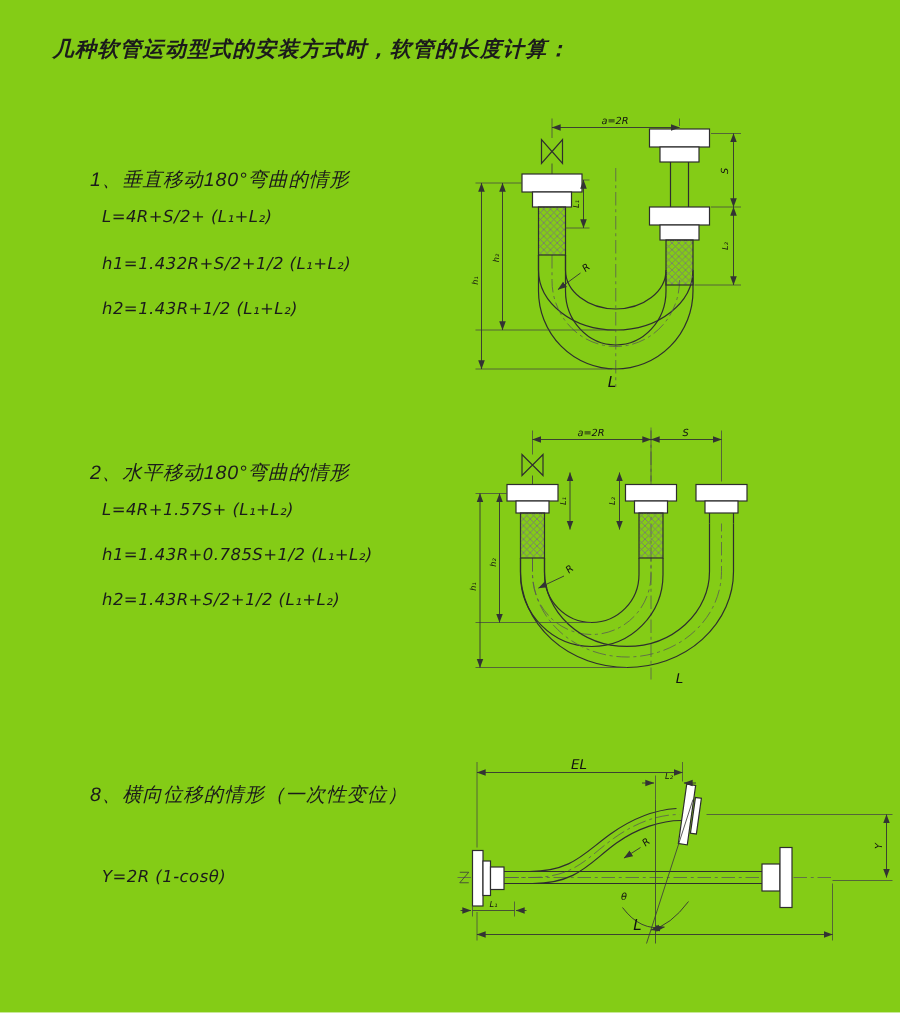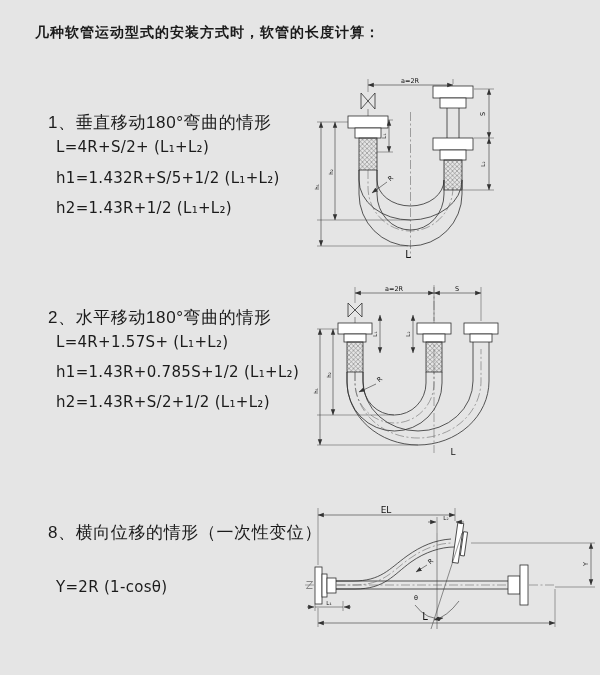--- a/index.html
+++ b/index.html
@@ -1,20 +1,20 @@
 <!DOCTYPE html>
 <html><head>
 <meta charset="utf-8">
 <style>
   html,body{margin:0;padding:0;background:#fff;}
-  #page{position:relative;width:600px;height:675px;background:#e5e5e5;overflow:hidden;
-        font-family:"Liberation Sans","DejaVu Sans",sans-serif;color:#1b1b1b;}
+  #page{position:relative;width:600px;height:675px;background:#84cc16;overflow:hidden;
+        font-family:"Liberation Sans","DejaVu Sans",sans-serif;color:#1b1b1b;font-style:italic;}
   .title{position:absolute;left:35px;top:24px;font-size:14px;font-weight:600;letter-spacing:1px;}
-  .sec-heading{position:absolute;left:48px;font-size:17px;font-weight:500;letter-spacing:0.6px;}
-  .formula{position:absolute;left:56px;font-size:15px;letter-spacing:0.3px;
+  .sec-heading{position:absolute;left:60px;font-size:13px;font-weight:500;letter-spacing:0.6px;}
+  .formula{position:absolute;left:68px;font-size:11px;letter-spacing:0.3px;
            font-family:"DejaVu Sans","Liberation Sans",sans-serif;}
   svg{position:absolute;overflow:visible;}
   .ln{fill:none;stroke:#2e2e2e;stroke-width:0.8;}
   .thin{fill:none;stroke:#3a3a3a;stroke-width:0.55;}
   .cl{fill:none;stroke:#555;stroke-width:0.5;stroke-dasharray:9 2.5 2 2.5;}
   .dim{fill:none;stroke:#333;stroke-width:0.6;marker-start:url(#arr);marker-end:url(#arr);}
   .dimE{fill:none;stroke:#333;stroke-width:0.6;marker-end:url(#arr);}
   .ext{fill:none;stroke:#444;stroke-width:0.5;}
   .hatch{fill:url(#hx);stroke:#2e2e2e;stroke-width:0.8;}
   .pipe{fill:#ffffff;stroke:#2e2e2e;stroke-width:0.8;}
@@ -36,21 +36,21 @@
       <pattern id="hx" width="4.5" height="4.5" patternUnits="userSpaceOnUse">
         <path d="M0,4.5 L4.5,0 M0,0 L4.5,4.5" stroke="#777" stroke-width="0.55"></path>
       </pattern>
     </defs>
   </svg>
 
   <div class="title">几种软管运动型式的安装方式时，软管的长度计算：</div>
 
   <div class="sec-heading" style="top:111px">1、垂直移动180°弯曲的情形</div>
   <div class="formula" style="top:138px">L=4R+S/2+ (L₁+L₂)</div>
-  <div class="formula" style="top:169px">h1=1.432R+S/5+1/2 (L₁+L₂)</div>
+  <div class="formula" style="top:169px">h1=1.432R+S/2+1/2 (L₁+L₂)</div>
   <div class="formula" style="top:199px">h2=1.43R+1/2 (L₁+L₂)</div>
 
   <div class="sec-heading" style="top:306px">2、水平移动180°弯曲的情形</div>
   <div class="formula" style="top:333px">L=4R+1.57S+ (L₁+L₂)</div>
   <div class="formula" style="top:363px">h1=1.43R+0.785S+1/2 (L₁+L₂)</div>
   <div class="formula" style="top:393px">h2=1.43R+S/2+1/2 (L₁+L₂)</div>
 
   <div class="sec-heading" style="top:521px">8、横向位移的情形（一次性变位）</div>
   <div class="formula" style="top:578px">Y=2R (1-cosθ)</div>
 

